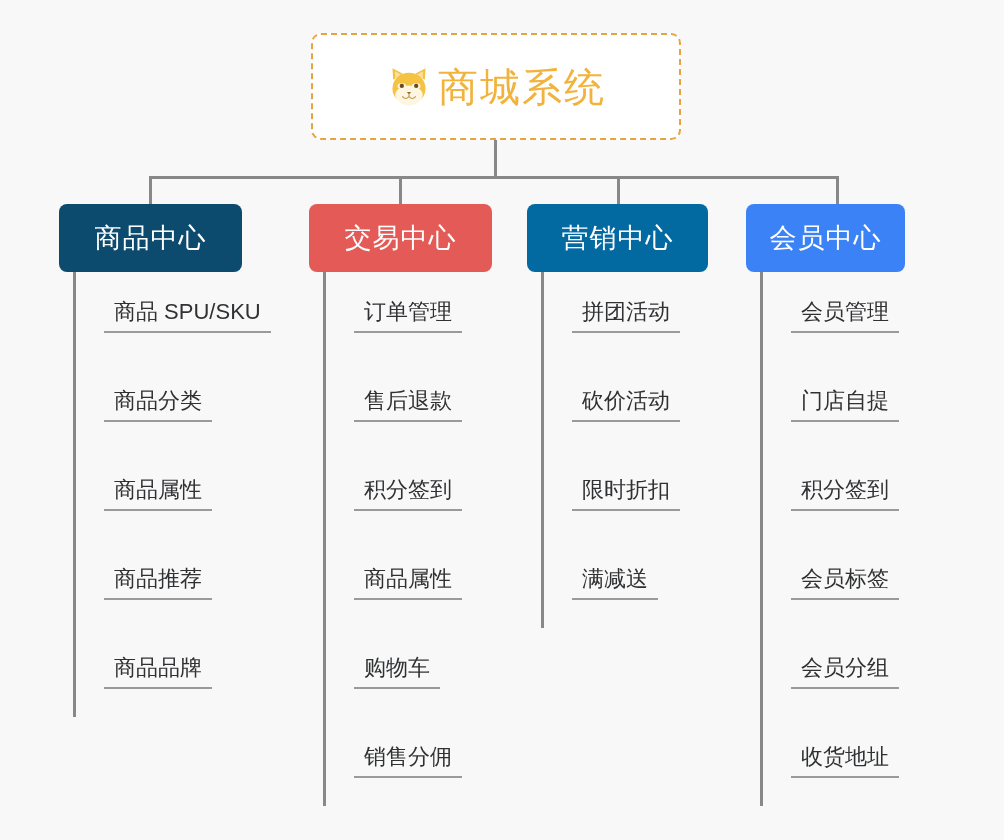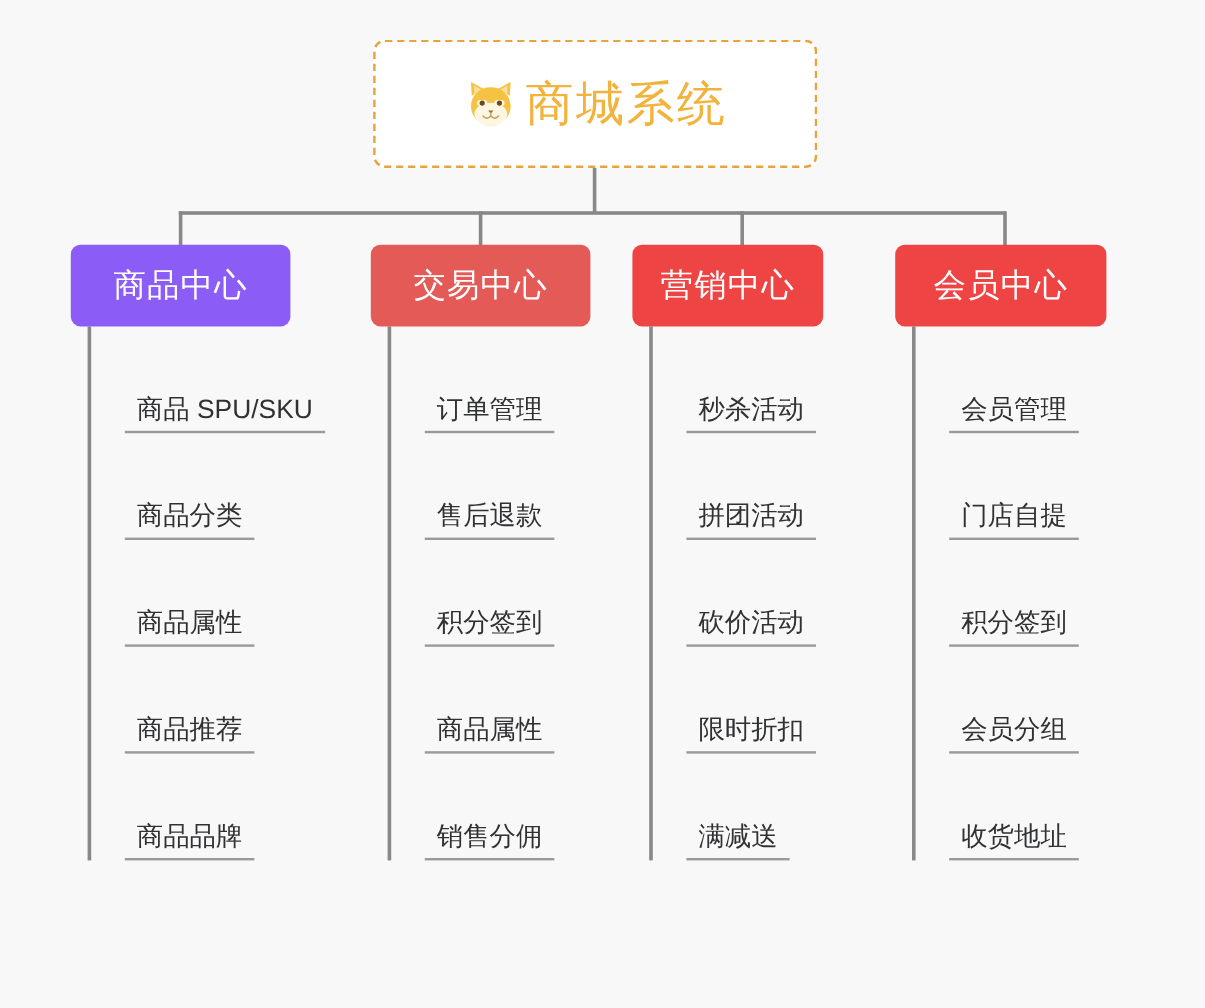--- a/index.html
+++ b/index.html
@@ -87,21 +87,21 @@
     position: absolute;
     top: 68px;
     left: 14px;
     border-left: 3px solid #888888;
     padding: 0;
   }
   .leaf {
     position: relative;
     height: 89px;
     display: flex;
-    align-items: flex-end;
+    align-items: center;
     box-sizing: border-box;
   }
   .leaf-label {
     display: inline-block;
     margin-left: 28px;
     padding: 0 10px 6px 10px;
     font-size: 22px;
     color: #303133;
     white-space: nowrap;
     border-bottom: 2px solid #9a9a9a;
@@ -144,21 +144,21 @@
   <div class="conn conn-v" style="left:494px; top:140px; height:38px;"></div>
 
   <div class="conn conn-h" style="left:149px; top:176px; width:689px;"></div>
 
   <div class="conn conn-v" style="left:149px; top:176px; height:30px;"></div>
   <div class="conn conn-v" style="left:399px; top:176px; height:30px;"></div>
   <div class="conn conn-v" style="left:617px; top:176px; height:30px;"></div>
   <div class="conn conn-v" style="left:836px; top:176px; height:30px;"></div>
 
   <div class="branch" style="left:59px; width:230px;">
-    <div class="branch-header" style="width:183px; background:#8b5cf6;">
+    <div class="branch-header" style="width:183px; background:#0c4a6e;">
       <span>商品中心</span>
     </div>
     <div class="branch-body">
       <div class="leaf">
         <span class="leaf-label">商品 SPU/SKU</span>
       </div>
       <div class="leaf">
         <span class="leaf-label">商品分类</span>
       </div>
       <div class="leaf">
@@ -184,63 +184,66 @@
       <div class="leaf">
         <span class="leaf-label">售后退款</span>
       </div>
       <div class="leaf">
         <span class="leaf-label">积分签到</span>
       </div>
       <div class="leaf">
         <span class="leaf-label">商品属性</span>
       </div>
       <div class="leaf">
+        <span class="leaf-label">购物车</span>
+      </div>
+      <div class="leaf">
         <span class="leaf-label">销售分佣</span>
       </div>
     </div>
   </div>
 
   <div class="branch" style="left:527px; width:230px;">
-    <div class="branch-header" style="width:159px; background:#ef4444;">
+    <div class="branch-header" style="width:181px; background:#0369a1;">
       <span>营销中心</span>
     </div>
     <div class="branch-body">
       <div class="leaf">
-        <span class="leaf-label">秒杀活动</span>
-      </div>
-      <div class="leaf">
         <span class="leaf-label">拼团活动</span>
       </div>
       <div class="leaf">
         <span class="leaf-label">砍价活动</span>
       </div>
       <div class="leaf">
         <span class="leaf-label">限时折扣</span>
       </div>
       <div class="leaf">
         <span class="leaf-label">满减送</span>
       </div>
     </div>
   </div>
 
   <div class="branch" style="left:746px; width:230px;">
-    <div class="branch-header" style="width:176px; background:#ef4444;">
+    <div class="branch-header" style="width:159px; background:#3b82f6;">
       <span>会员中心</span>
     </div>
     <div class="branch-body">
       <div class="leaf">
         <span class="leaf-label">会员管理</span>
       </div>
       <div class="leaf">
         <span class="leaf-label">门店自提</span>
       </div>
       <div class="leaf">
         <span class="leaf-label">积分签到</span>
       </div>
       <div class="leaf">
+        <span class="leaf-label">会员标签</span>
+      </div>
+      <div class="leaf">
         <span class="leaf-label">会员分组</span>
       </div>
       <div class="leaf">
         <span class="leaf-label">收货地址</span>
       </div>
     </div>
   </div>
 
 </div>
 

